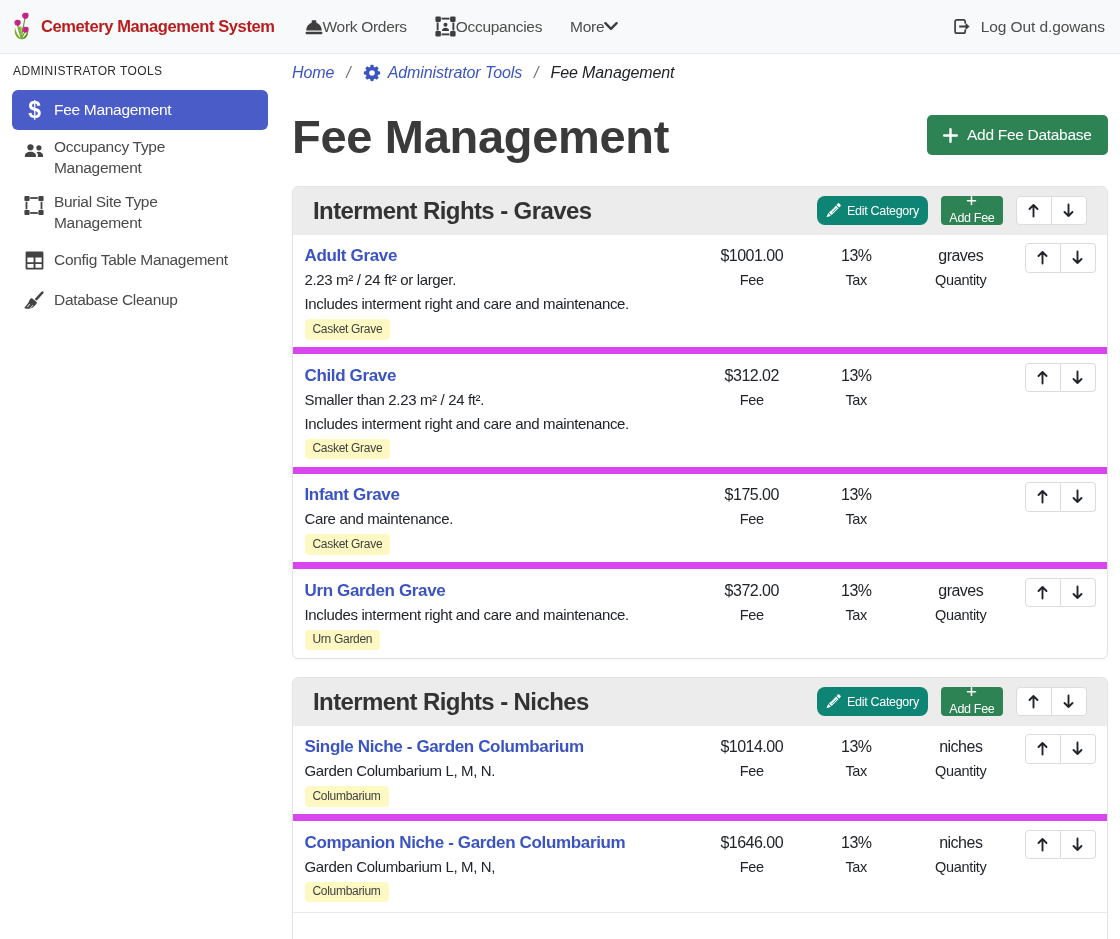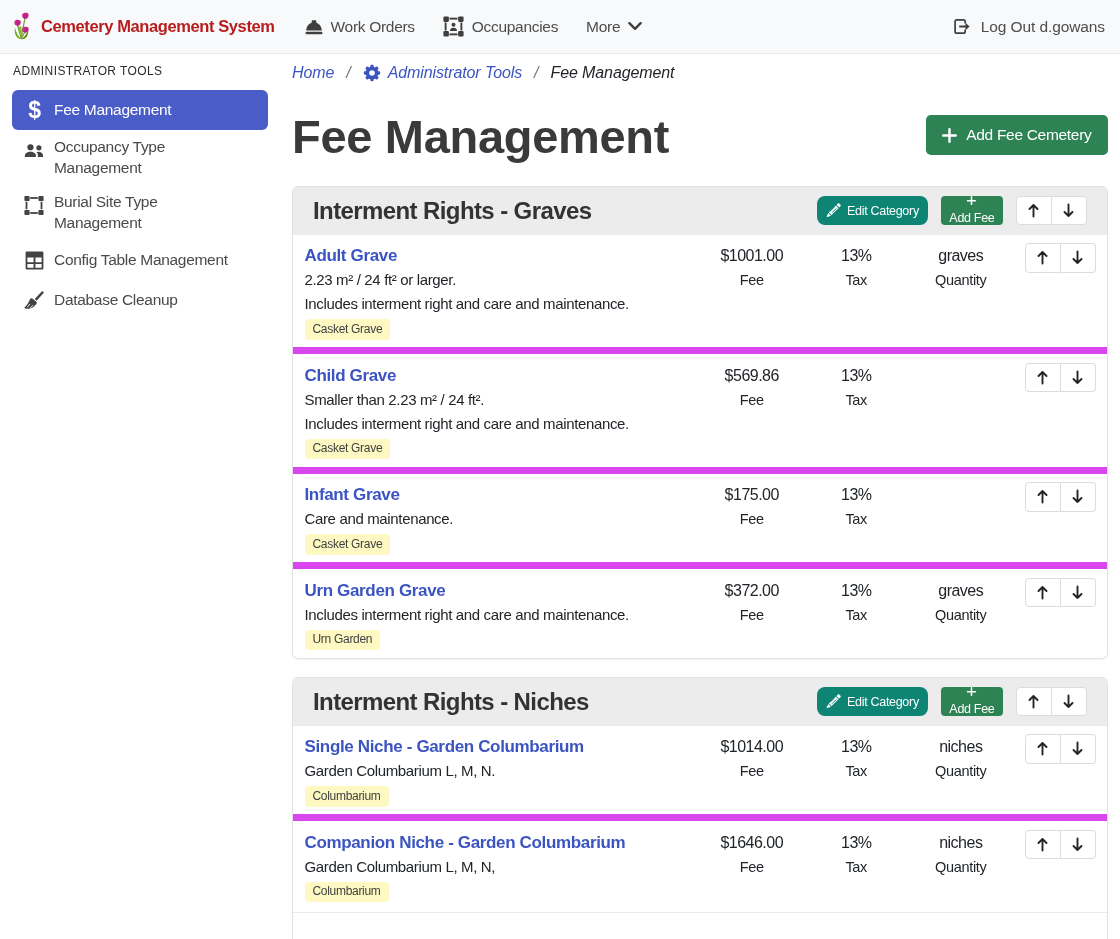--- a/index.html
+++ b/index.html
@@ -8,21 +8,21 @@
   font-family: "Liberation Sans", sans-serif;
   background:#ffffff; color:#212529;
 }
 
 .navbar {
   height:54px; background:#f8f9fa; border-bottom:1px solid #ebebeb;
   display:flex; align-items:center; padding:0 15px 0 13px;
 }
 .brand { display:flex; align-items:center; gap:11px; font-weight:700; font-size:16.5px; color:#b91c1c; letter-spacing:-0.4px; cursor:pointer; }
 .nav-links { display:flex; align-items:center; margin-left:16px; }
-.nav-link { display:flex; align-items:center; gap:8px; padding:0 14px; font-size:15.5px; letter-spacing:-0.3px; color:#4d4d4d; cursor:pointer; text-decoration:none; }
+.nav-link { display:flex; align-items:center; gap:0; padding:0 14px; font-size:15.5px; letter-spacing:-0.3px; color:#4d4d4d; cursor:pointer; text-decoration:none; }
 .nav-link .icn { display:flex; color:#3e3e3e; }
 .logout { margin-left:auto; display:flex; align-items:center; gap:9px; font-size:15.5px; letter-spacing:-0.1px; color:#4d4d4d; cursor:pointer; }
 
 .layout { display:flex; align-items:flex-start; padding:8px 12px 0 12px; }
 .sidebar { width:256px; margin-right:24px; flex:none; }
 .sidebar-heading { font-size:12px; letter-spacing:0.4px; color:#2b2b2b; margin:2px 0 11px 1px; line-height:15px; }
 .snav { list-style:none; }
 .snav-link {
   display:flex; align-items:center; gap:10px; padding:7px 12px; border-radius:6px;
   font-size:15.5px; letter-spacing:-0.3px; line-height:20.5px; color:#4a4a4a; cursor:pointer; text-decoration:none;
@@ -257,21 +257,21 @@
       </ol>
 
     <div class="page-head">
       <h1 class="page-title">Fee Management</h1>
       <button class="btn btn-add-cat">
         <span>
             <svg width="15" height="15" viewBox="0 0 15 15" fill="none" xmlns="http://www.w3.org/2000/svg">
       <path d="M7.5 1.2 V13.8 M1.2 7.5 H13.8" stroke="#ffffff" stroke-width="2.4" stroke-linecap="round"></path>
     </svg>
           </span>
-        <span>Add Fee Cemetery</span>
+        <span>Add Fee Database</span>
       </button>
     </div>
 
     <div id="cards">
         <section class="card">
           <div class="card-header">
             <h2 class="card-title">Interment Rights - Graves</h2>
             <button class="btn btn-teal">
               <svg width="15" height="15" viewBox="0 0 16 16" xmlns="http://www.w3.org/2000/svg">
       <path d="M11.2 2 L12.7 0.5 C13.1 0.1 13.7 0.1 14.1 0.5 L15.5 1.9 C15.9 2.3 15.9 2.9 15.5 3.3 L14 4.8 Z" fill="#ffffff"></path>
@@ -323,21 +323,21 @@
                 <button class="arrow-btn down">
                   <svg width="17" height="17" viewBox="0 0 17 17" fill="none" xmlns="http://www.w3.org/2000/svg">
       <path d="M8.5 2.4 V14 M4.5 10 L8.5 14 L12.5 10" stroke="#212529" stroke-width="1.9" stroke-linecap="round" stroke-linejoin="round"></path>
     </svg>
                 </button>
               </div></div>
           </div>
           <div class="fee-row">
             <div class="fee-left"><a class="fee-name">Child Grave</a><div class="fee-desc">Smaller than 2.23 m² / 24 ft².</div><div class="fee-desc">Includes interment right and care and maintenance.</div><div><span class="fee-badge">Casket Grave</span></div></div>
             <div class="fee-col">
-              <div class="fee-val">$569.86</div>
+              <div class="fee-val">$312.02</div>
               <div class="fee-lbl">Fee</div>
             </div>
             <div class="fee-col">
               <div class="fee-val">13%</div>
               <div class="fee-lbl">Tax</div>
             </div>
             <div class="fee-col"></div>
             <div class="fee-arrows"><div class="arrow-group">
                 <button class="arrow-btn up">
                   <svg width="17" height="17" viewBox="0 0 17 17" fill="none" xmlns="http://www.w3.org/2000/svg">

